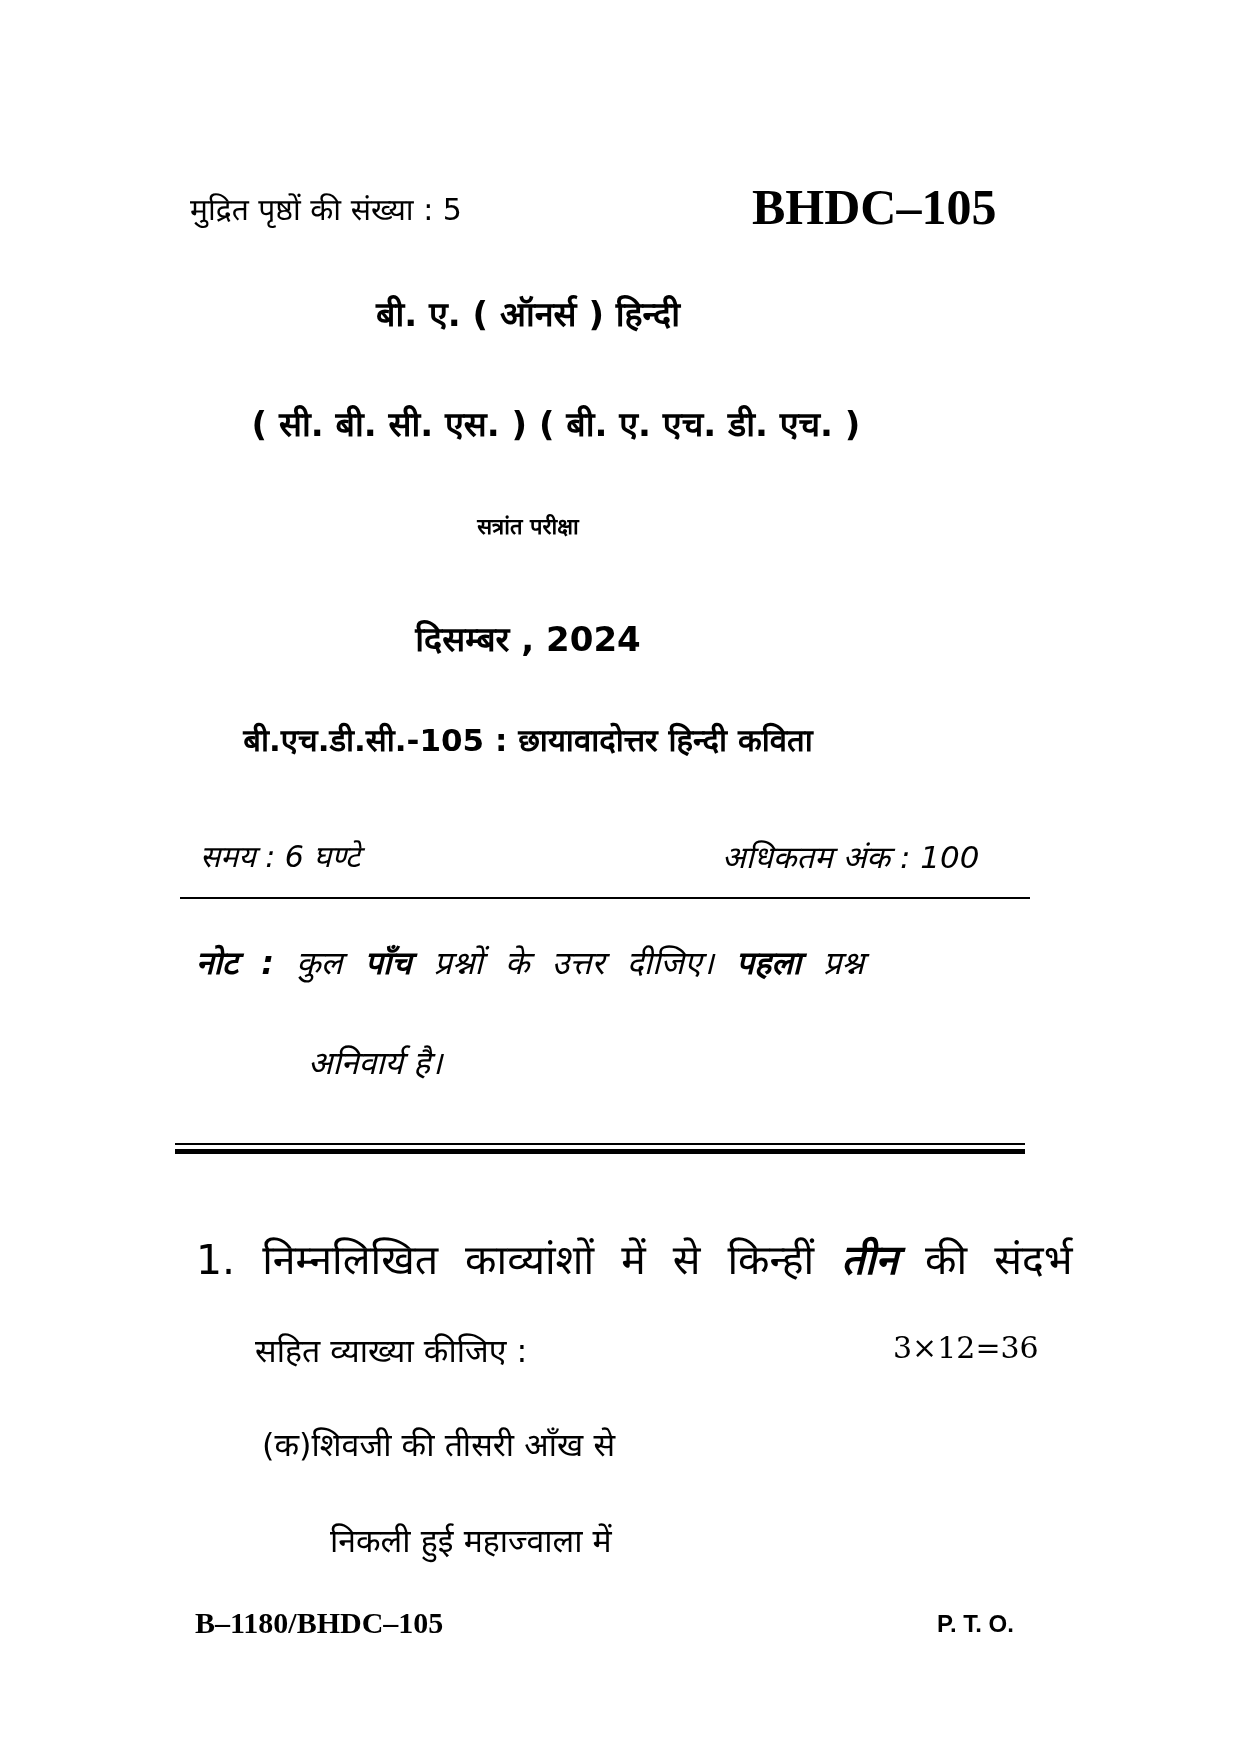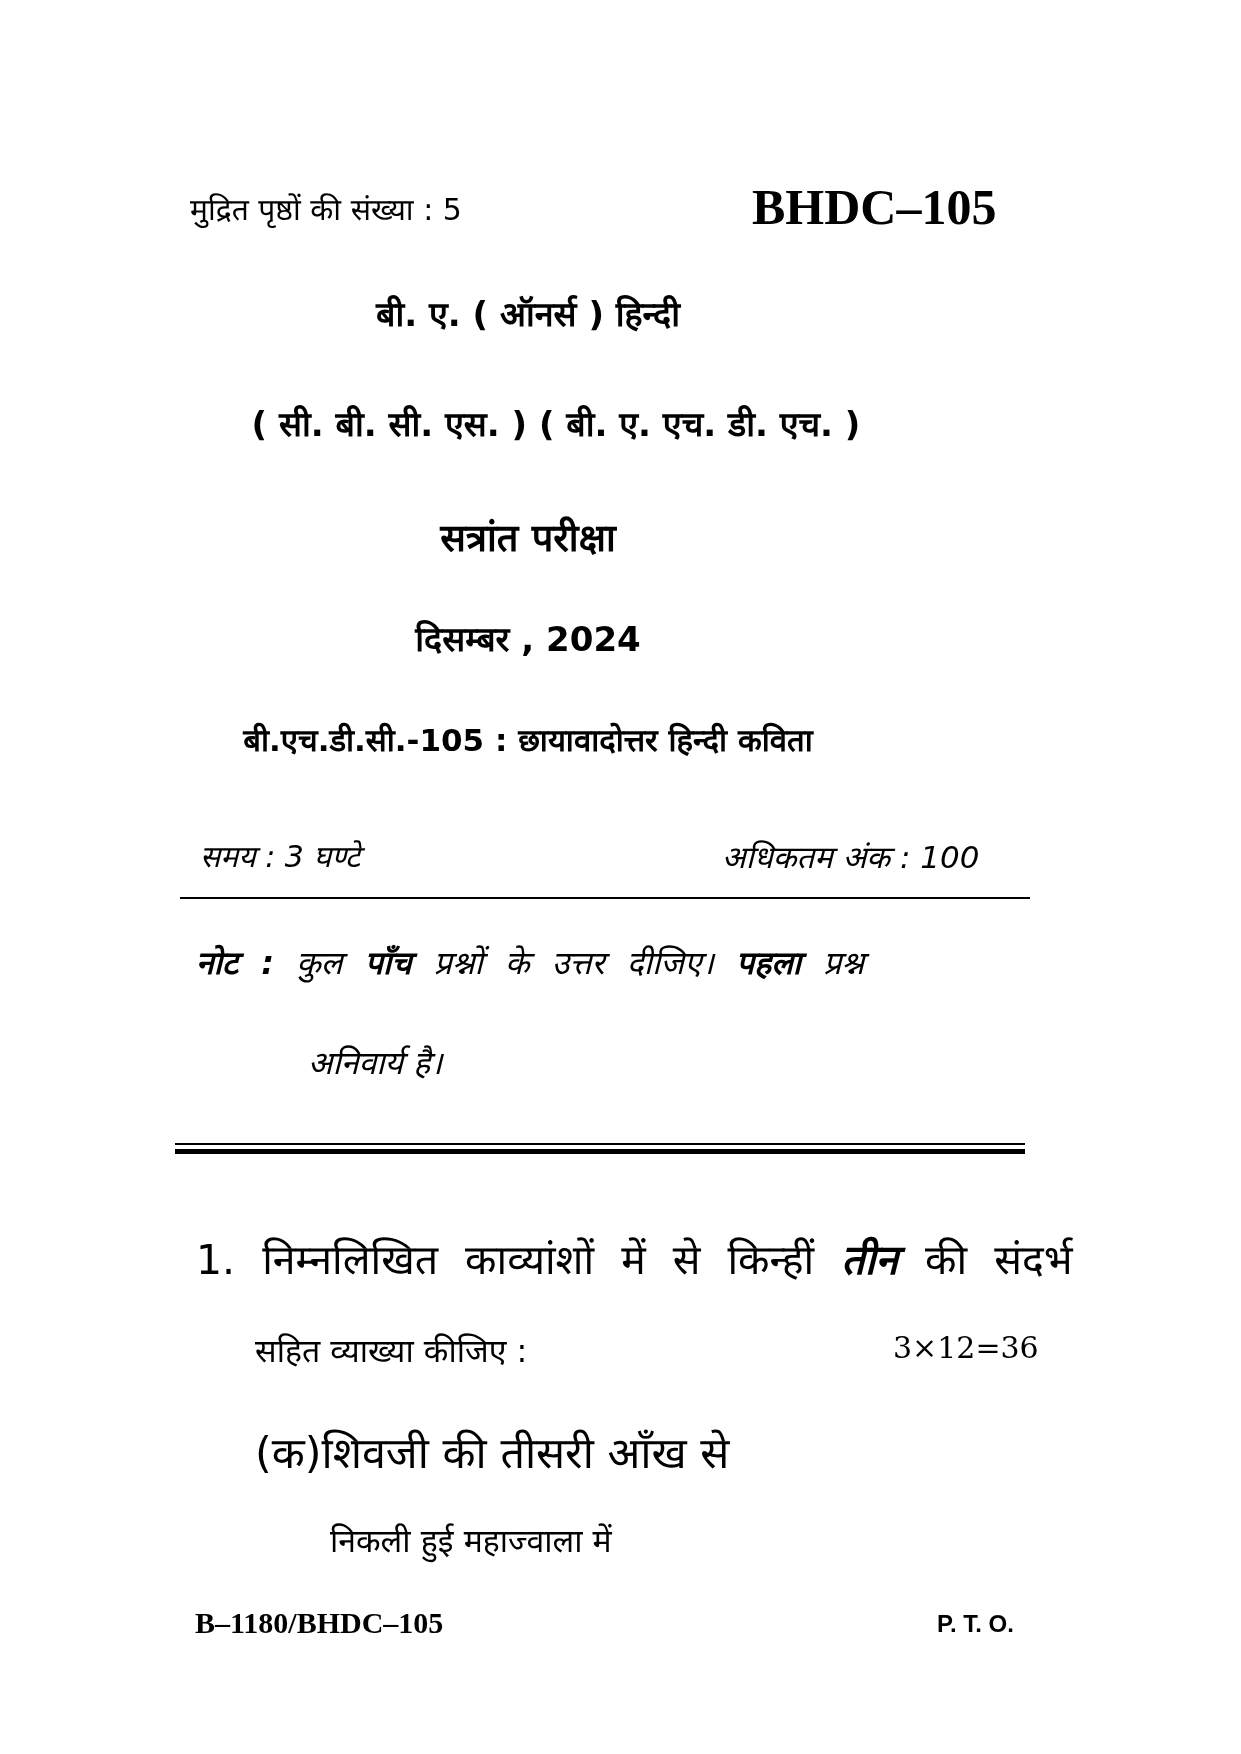--- a/index.html
+++ b/index.html
@@ -15,25 +15,25 @@
 </head>
 <body>
 
 <div>
 
   <div class="abs hi" style="left:190px; top:188px; font-size:30px;">मुद्रित पृष्ठों की संख्या : 5</div>
   <div class="abs bold" style="left:752px; top:178px; font-size:50px; font-family:'Liberation Serif', serif;">BHDC–105</div>
 
   <div class="abs center hi bold" style="top:290px; font-size:34px;">बी. ए. ( ऑनर्स ) हिन्दी</div>
   <div class="abs center hi bold" style="top:400px; font-size:34px;padding-left:28px;">( सी. बी. सी. एस. ) ( बी. ए. एच. डी. एच. )</div>
-  <div class="abs center hi bold" style="top:510px; font-size:38px;">सत्रांत परीक्षा</div>
+  <div class="abs center hi bold" style="top:510px; font-size:22px;">सत्रांत परीक्षा</div>
   <div class="abs center hi bold" style="top:615px; font-size:34px;">दिसम्बर , 2024</div>
   <div class="abs center hi bold" style="top:718px; font-size:31px;">बी.एच.डी.सी.-105 : छायावादोत्तर हिन्दी कविता</div>
 
-  <div class="abs hi ital" style="left:200px; top:835px; font-size:30px;">समय : 3 घण्टे</div>
+  <div class="abs hi ital" style="left:200px; top:835px; font-size:30px;">समय : 6 घण्टे</div>
   <div class="abs hi ital" style="left:722px; top:835px; font-size:31px;">अधिकतम अंक : 100</div>
 
   <div class="rule" style="left:180px; top:897px; width:850px; height:2px;"></div>
 
   <div class="abs hi ital" style="left:196px; top:940px; font-size:32px; word-spacing:12px;">
     <span class="bold">नोट :</span>
     <span>कुल</span>
     <span class="bold">पाँच</span>
     <span>प्रश्नों के उत्तर दीजिए।</span>
     <span class="bold">पहला</span>
@@ -46,21 +46,21 @@
 
   <div class="abs hi" style="left:196px; top:1230px; font-size:41px; word-spacing:14px;">
     <span>1.</span>
     <span>निम्नलिखित काव्यांशों में से किन्हीं</span>
     <span class="bold ital">तीन</span>
     <span>की संदर्भ</span>
   </div>
   <div class="abs hi" style="left:255px; top:1328px; font-size:32px;">सहित व्याख्या कीजिए :</div>
   <div class="abs" style="left:893px; top:1330px; font-size:30px;">3×12=36</div>
 
-  <div class="abs hi" style="left:255px; top:1422px; font-size:43px;">
+  <div class="abs hi" style="left:262px; top:1422px; font-size:32px;">
     <span>(क)</span><span>शिवजी की तीसरी आँख से</span>
   </div>
   <div class="abs hi" style="left:330px; top:1518px; font-size:32px;">निकली हुई महाज्वाला में</div>
 
   <div class="abs bold" style="left:195px; top:1606px; font-size:30px; font-family:'Liberation Serif', serif;">B–1180/BHDC–105</div>
   <div class="abs bold" style="left:937px; top:1610px; font-size:24px; font-family:'Liberation Sans', sans-serif;">P. T. O.</div>
 
 </div>
 
 </body></html>

